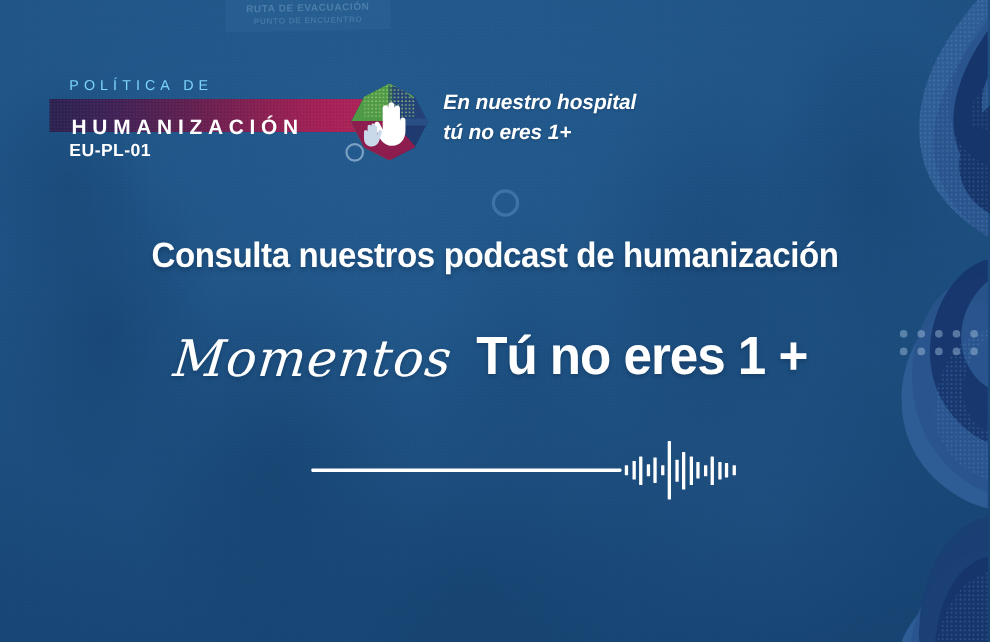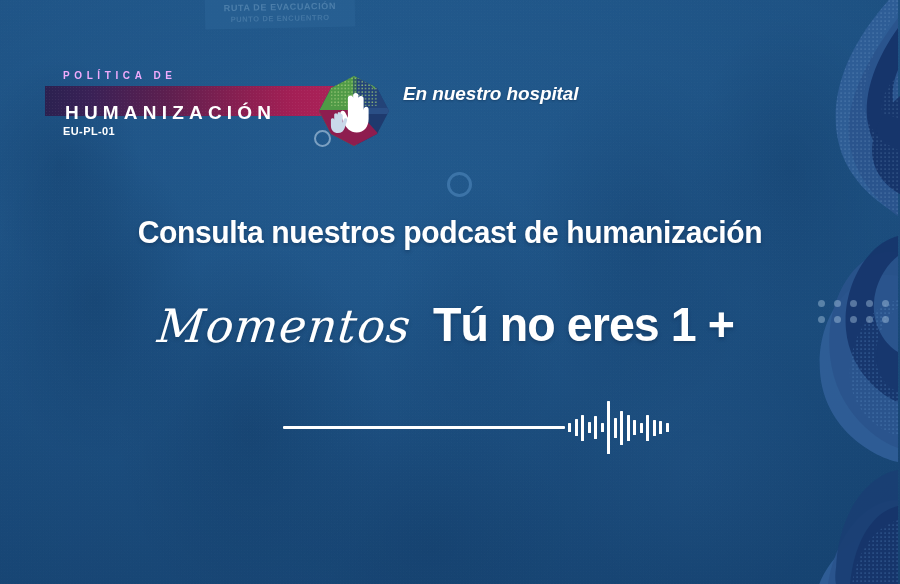--- a/index.html
+++ b/index.html
@@ -71,42 +71,42 @@
   }
 
   
   .ring{position:absolute;border-radius:50%;border-style:solid;}
   .ring-sm{left:314px;top:130px;width:17px;height:17px;border-width:2.5px;border-color:rgba(196,218,238,.55);}
   .ring-lg{left:447px;top:172px;width:25px;height:25px;border-width:3.5px;border-color:rgba(70,125,178,.75);}
 
   
   .policy-lockup{position:absolute;left:55px;top:70px;}
   .policy-kicker{
-    color:#f0abfc;font-size:10px;letter-spacing:4.6px;font-weight:700;
+    color:#7dd3fc;font-size:13px;letter-spacing:4.6px;font-weight:400;
     margin:0 0 5px 8px;
   }
   .policy-bar{
     position:relative;
     width:290px;height:30px;
     background:linear-gradient(90deg,#2b2150 0%,#3a2156 16%,#5d1f4f 42%,#8a1f51 68%,#a41f55 86%,#ab2258 100%);
     display:flex;align-items:center;
     margin-left:-10px;
   }
   .policy-bar::after{
     content:"";position:absolute;inset:0;
     background-image:radial-gradient(rgba(255,255,255,.05) .6px,transparent .7px);
     background-size:3px 3px;
   }
   .policy-bar-text{
     position:relative;z-index:2;
     color:#fff;font-size:19px;font-weight:700;letter-spacing:5.2px;
     padding-left:20px;white-space:nowrap;margin-top:24px;
   }
   .policy-code{
-    color:#fff;font-size:11px;font-weight:700;letter-spacing:.4px;
+    color:#fff;font-size:16px;font-weight:700;letter-spacing:.4px;
     margin:9px 0 0 8px;
   }
 
   
   .logo-diamond{position:absolute;left:317px;top:74px;width:74px;height:74px;}
 
   
   .slogan{
     position:absolute;left:403px;top:80px;
     color:#fff;font-weight:700;font-style:italic;
@@ -265,20 +265,21 @@
                  c-1,3.1 -3.2,5.1 -6.8,5.1 c-4.1,0 -7,-2.9 -7,-7.3 l0,-5.9
                  c0,-1 0.7,-1.7 1.7,-1.7 c1,0 1.6,0.7 1.6,1.7 l0,3.5 0,-8.4
                  c0,-1 0.7,-1.7 1.7,-1.7 c1,0 1.7,0.7 1.7,1.7 l0,7.4 0,-8.7
                  c0,-1 0.7,-1.7 1.7,-1.7 z"></path>
       </g>
     </svg>
   </div>
 
   <div class="slogan">
     <div>En nuestro hospital</div>
+    <div>tú no eres 1+</div>
   </div>
 
   <div class="headline">Consulta nuestros podcast de humanización</div>
 
   <div class="title-row">
     <span class="title-script">Momentos</span>
     <span class="title-bold">Tú no eres 1 +</span>
   </div>
 
   <div class="wave-row">

